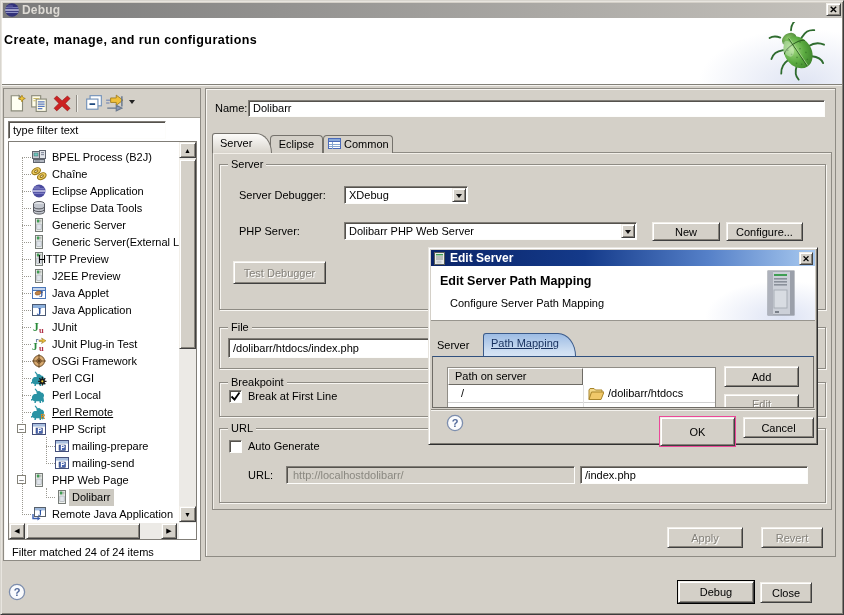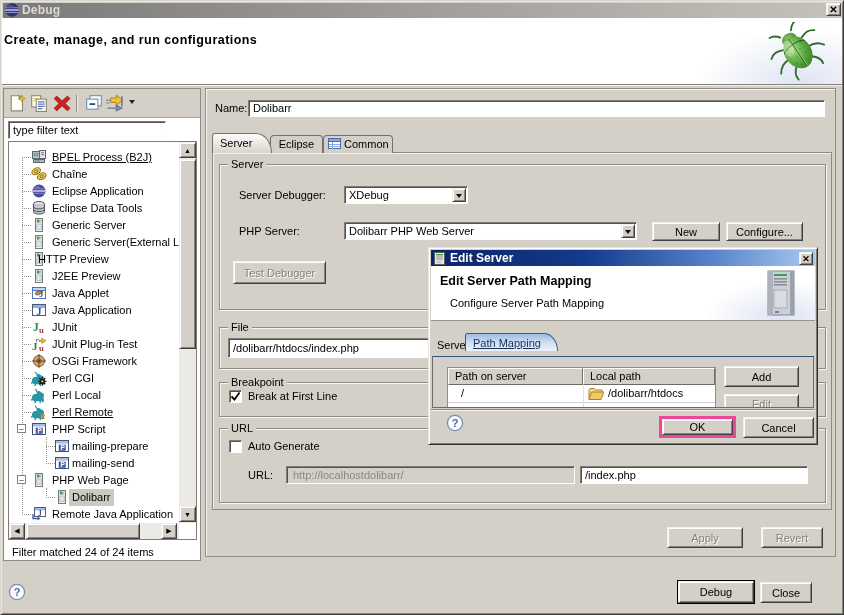--- a/index.html
+++ b/index.html
@@ -122,21 +122,21 @@
     <div class="doth" style="left:13px;top:15px;width:9px"></div>
     <div class="g ticon" style="left:22px;top:7px"><svg width="16" height="16" viewBox="0 0 16 16">
         <rect x="1.5" y="2.5" width="9" height="7" fill="#c9cdd6" stroke="#5f646e"></rect>
         <rect x="3" y="4" width="4" height="3" fill="#6fc8c0" stroke="#3a6a68" stroke-width=".5"></rect>
         <rect x="8.5" y="1.5" width="6" height="8" fill="#e2e5ea" stroke="#5f646e"></rect>
         <rect x="10" y="3" width="3" height="1.2" fill="#8a90a0"></rect>
         <rect x="10" y="5" width="3" height="1.2" fill="#8a90a0"></rect>
         <rect x="2.5" y="10.5" width="11" height="3" fill="#b3b8c2" stroke="#5f646e"></rect>
         <rect x="4" y="11.5" width="5" height="1" fill="#7c828e"></rect>
       </svg></div>
-    <div class="trow" style="left:43px;top:7px;text-decoration:underline;">BPEL Process (B2J)</div>
+    <div class="trow" style="left:43px;top:7px;">BPEL Process (B2J)</div>
     <div class="doth" style="left:13px;top:32px;width:9px"></div>
     <div class="g ticon" style="left:22px;top:24px"><svg width="16" height="16" viewBox="0 0 16 16">
         <g stroke="#9a7a1a" stroke-width="1.1" fill="#ecca5e">
           <ellipse cx="5.2" cy="5.2" rx="4.6" ry="3" transform="rotate(-30 5.2 5.2)"></ellipse>
           <ellipse cx="5.2" cy="5.2" rx="1.8" ry="1" transform="rotate(-30 5.2 5.2)" fill="#fff"></ellipse>
           <ellipse cx="10.8" cy="10.2" rx="4.6" ry="3" transform="rotate(-30 10.8 10.2)"></ellipse>
           <ellipse cx="10.8" cy="10.2" rx="1.8" ry="1" transform="rotate(-30 10.8 10.2)" fill="#fff"></ellipse>
         </g>
       </svg></div>
     <div class="trow" style="left:43px;top:24px;">Chaîne</div>
@@ -403,40 +403,39 @@
         <g fill="#8a909a">
           <rect x="9" y="8" width="13" height="1.6"></rect>
           <rect x="9" y="11" width="13" height="1.6"></rect>
           <rect x="9" y="14" width="13" height="1.6"></rect>
         </g>
         <rect x="9" y="20" width="13" height="18" fill="#d8dce2" stroke="#a8aeb6"></rect>
         <rect x="10" y="41" width="4" height="2" fill="#7a808a"></rect>
       </svg></div>
     <div class="g" style="left:2px;top:72px;width:384px;height:1px;background:#98958e"></div>
     <div class="g" style="left:8px;top:87px;width:34px;height:21px;line-height:20px">Server</div>
-    <div class="g" style="left:36px;top:85px;width:93px;height:18px;background:linear-gradient(180deg,#9dbce4,#cfdff2 50%,#ecf2fa 100%);border:1px solid #3a5a8a;border-bottom:none;border-radius:3px 18px 0 0/3px 23px 0 0;line-height:19px;padding-left:7px;color:#16305e;text-decoration:underline">Path Mapping</div>
+    <div class="g" style="left:54px;top:85px;width:93px;height:36px;background:linear-gradient(180deg,#9dbce4,#cfdff2 50%,#ecf2fa 100%);border:1px solid #3a5a8a;border-bottom:none;border-radius:3px 18px 0 0/3px 23px 0 0;line-height:19px;padding-left:7px;color:#16305e;text-decoration:underline">Path Mapping</div>
     <div class="g" id="edpane" style="left:3px;top:108px;width:382px;height:52px;background:#d4d0c8;border:1px solid #6f6c66;border-top-color:#30507e;overflow:hidden">
       <div class="g" style="left:14px;top:10px;width:269px;height:60px;background:#fff;border:1px solid #908d86">
         <div class="g" style="left:0;top:0;width:135px;height:17px;background:#d4d0c8;border:1px solid;border-color:#fff #6e6b65 #6e6b65 #fff;line-height:15px;padding-left:6px">Path on server</div>
-        <div class="g" style="left:135px;top:0;width:132px;height:17px;background:#d4d0c8;border:1px solid;border-color:#fff #6e6b65 #6e6b65 #fff;line-height:15px;padding-left:6px">Local path</div>
         <div class="g" style="left:13px;top:17px;height:17px;line-height:17px">/</div>
         <div class="g" style="left:140px;top:19px"><svg width="16" height="14" viewBox="0 0 16 14">
             <path d="M1 12.5V3l1-1.5h4L7.5 3H14v2" fill="#f4d98a" stroke="#a8842a"></path>
             <path d="M1 12.5L3.5 5H16l-3 7.5z" fill="#f0c869" stroke="#a8842a"></path>
           </svg></div>
         <div class="g" style="left:160px;top:17px;height:17px;line-height:17px">/dolibarr/htdocs</div>
         <div class="g" style="left:0;top:34px;width:267px;height:1px;background:#d0d0d0"></div>
         <div class="g" style="left:135px;top:17px;width:1px;height:42px;background:#e0e0e0"></div>
       </div>
       <div class="g raised ctr" style="left:291px;top:9px;width:75px;height:21px">Add</div>
       <div class="g raised ctr dis" style="left:291px;top:37px;width:75px;height:21px;align-items:flex-start;line-height:18px">Edit</div>
     </div>
     <div class="g" style="left:2px;top:161px;width:384px;height:1px;background:#8a877f"></div>
     <div class="g" style="left:2px;top:162px;width:384px;height:1px;background:#f4f2ee"></div>
     <div class="g" style="left:17px;top:166px"><svg width="18" height="18" viewBox="0 0 18 18">
         <circle cx="9" cy="9" r="7.6" fill="#fafbfd" stroke="#7d8eae" stroke-width="1.3"></circle>
         <text x="9" y="13" text-anchor="middle" font-size="11" font-weight="bold" fill="#51699a" font-family="Liberation Sans">?</text>
       </svg></div>
-    <div class="g" style="left:230px;top:168px;width:77px;height:22px;background:#f97316;border:3px solid #ec4899">
+    <div class="g" style="left:230px;top:168px;width:77px;height:31px;background:#f97316;border:1px solid #ec4899">
       <div class="raised ctr" style="width:100%;height:100%">OK</div>
     </div>
     <div class="g raised ctr" style="left:314px;top:169px;width:71px;height:21px">Cancel</div>
   </div>
 
 </body></html>

